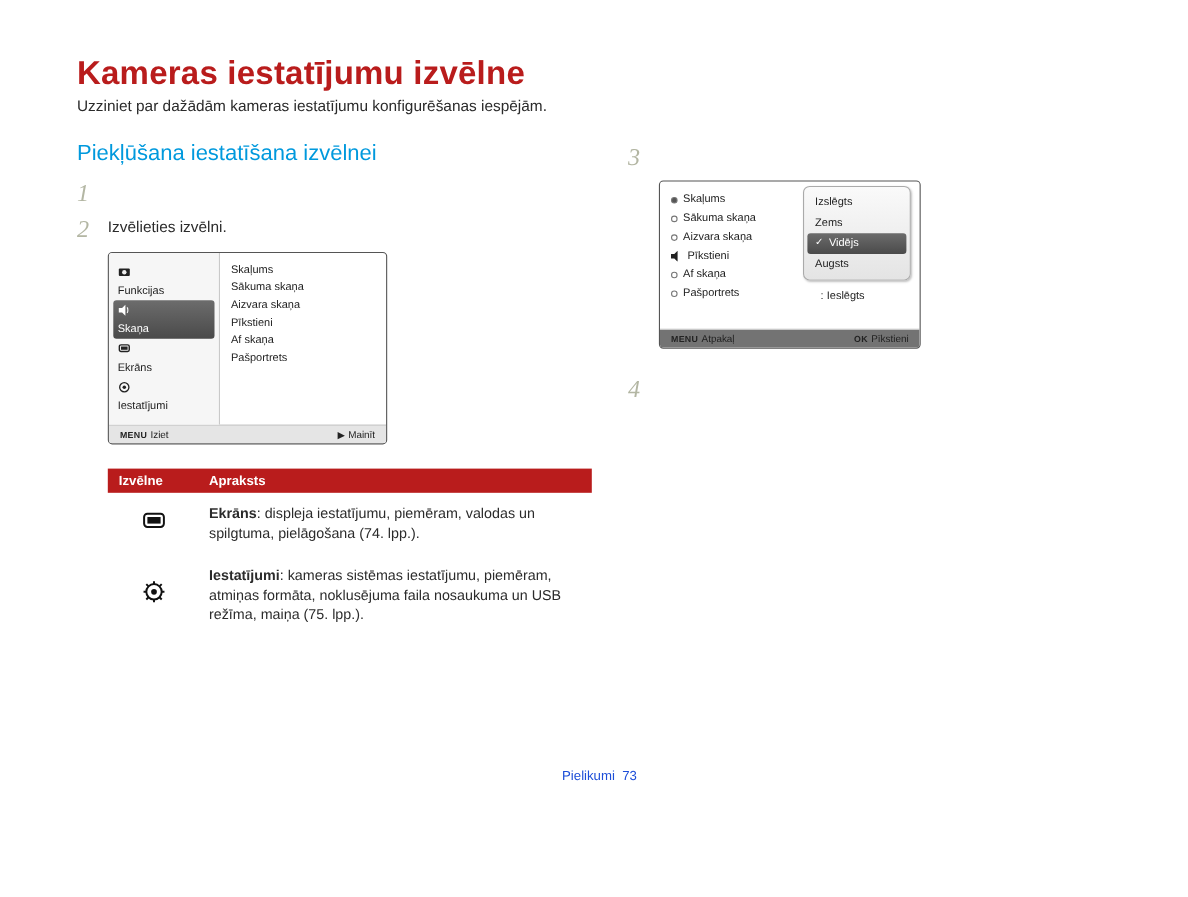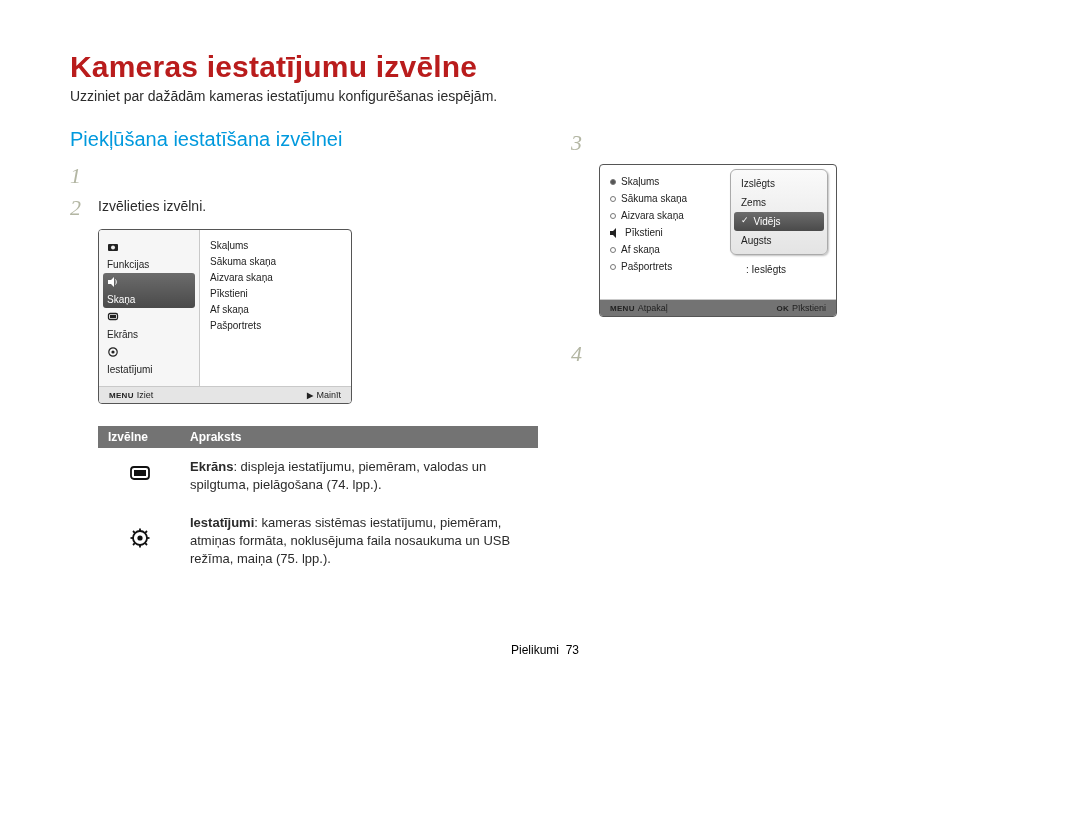--- a/index.html
+++ b/index.html
@@ -197,21 +197,21 @@
   }
 
   
   .desc-table {
     border-collapse: collapse;
     width: 440px;
     margin: 4px 0 0 28px;
     font-size: 13px;
   }
   .desc-table th {
-    background: #737373;
+    background: #b91c1c;
     color: #fff;
     font-weight: bold;
     text-align: left;
     padding: 4px 10px;
     font-size: 12px;
   }
   .desc-table th:first-child {
     width: 62px;
   }
   .desc-table td {
@@ -222,22 +222,22 @@
   .desc-table td.ic {
     text-align: center;
     vertical-align: middle;
   }
   .desc-table td.ic svg { display:inline-block; }
   .desc-table b { font-weight: bold; }
 
   .footer {
     text-align: center;
     font-size: 12px;
-    color: #000000;
-    margin-top: 65px;
+    color: #1d4ed8;
+    margin-top: 120px;
   }
 </style>
 </head>
 <body>
 
 <div class="page">
   <h1>Kameras iestatījumu izvēlne</h1>
   <div class="intro">Uzziniet par dažādām kameras iestatījumu konfigurēšanas iespējām.</div>
 
   <div class="cols">

